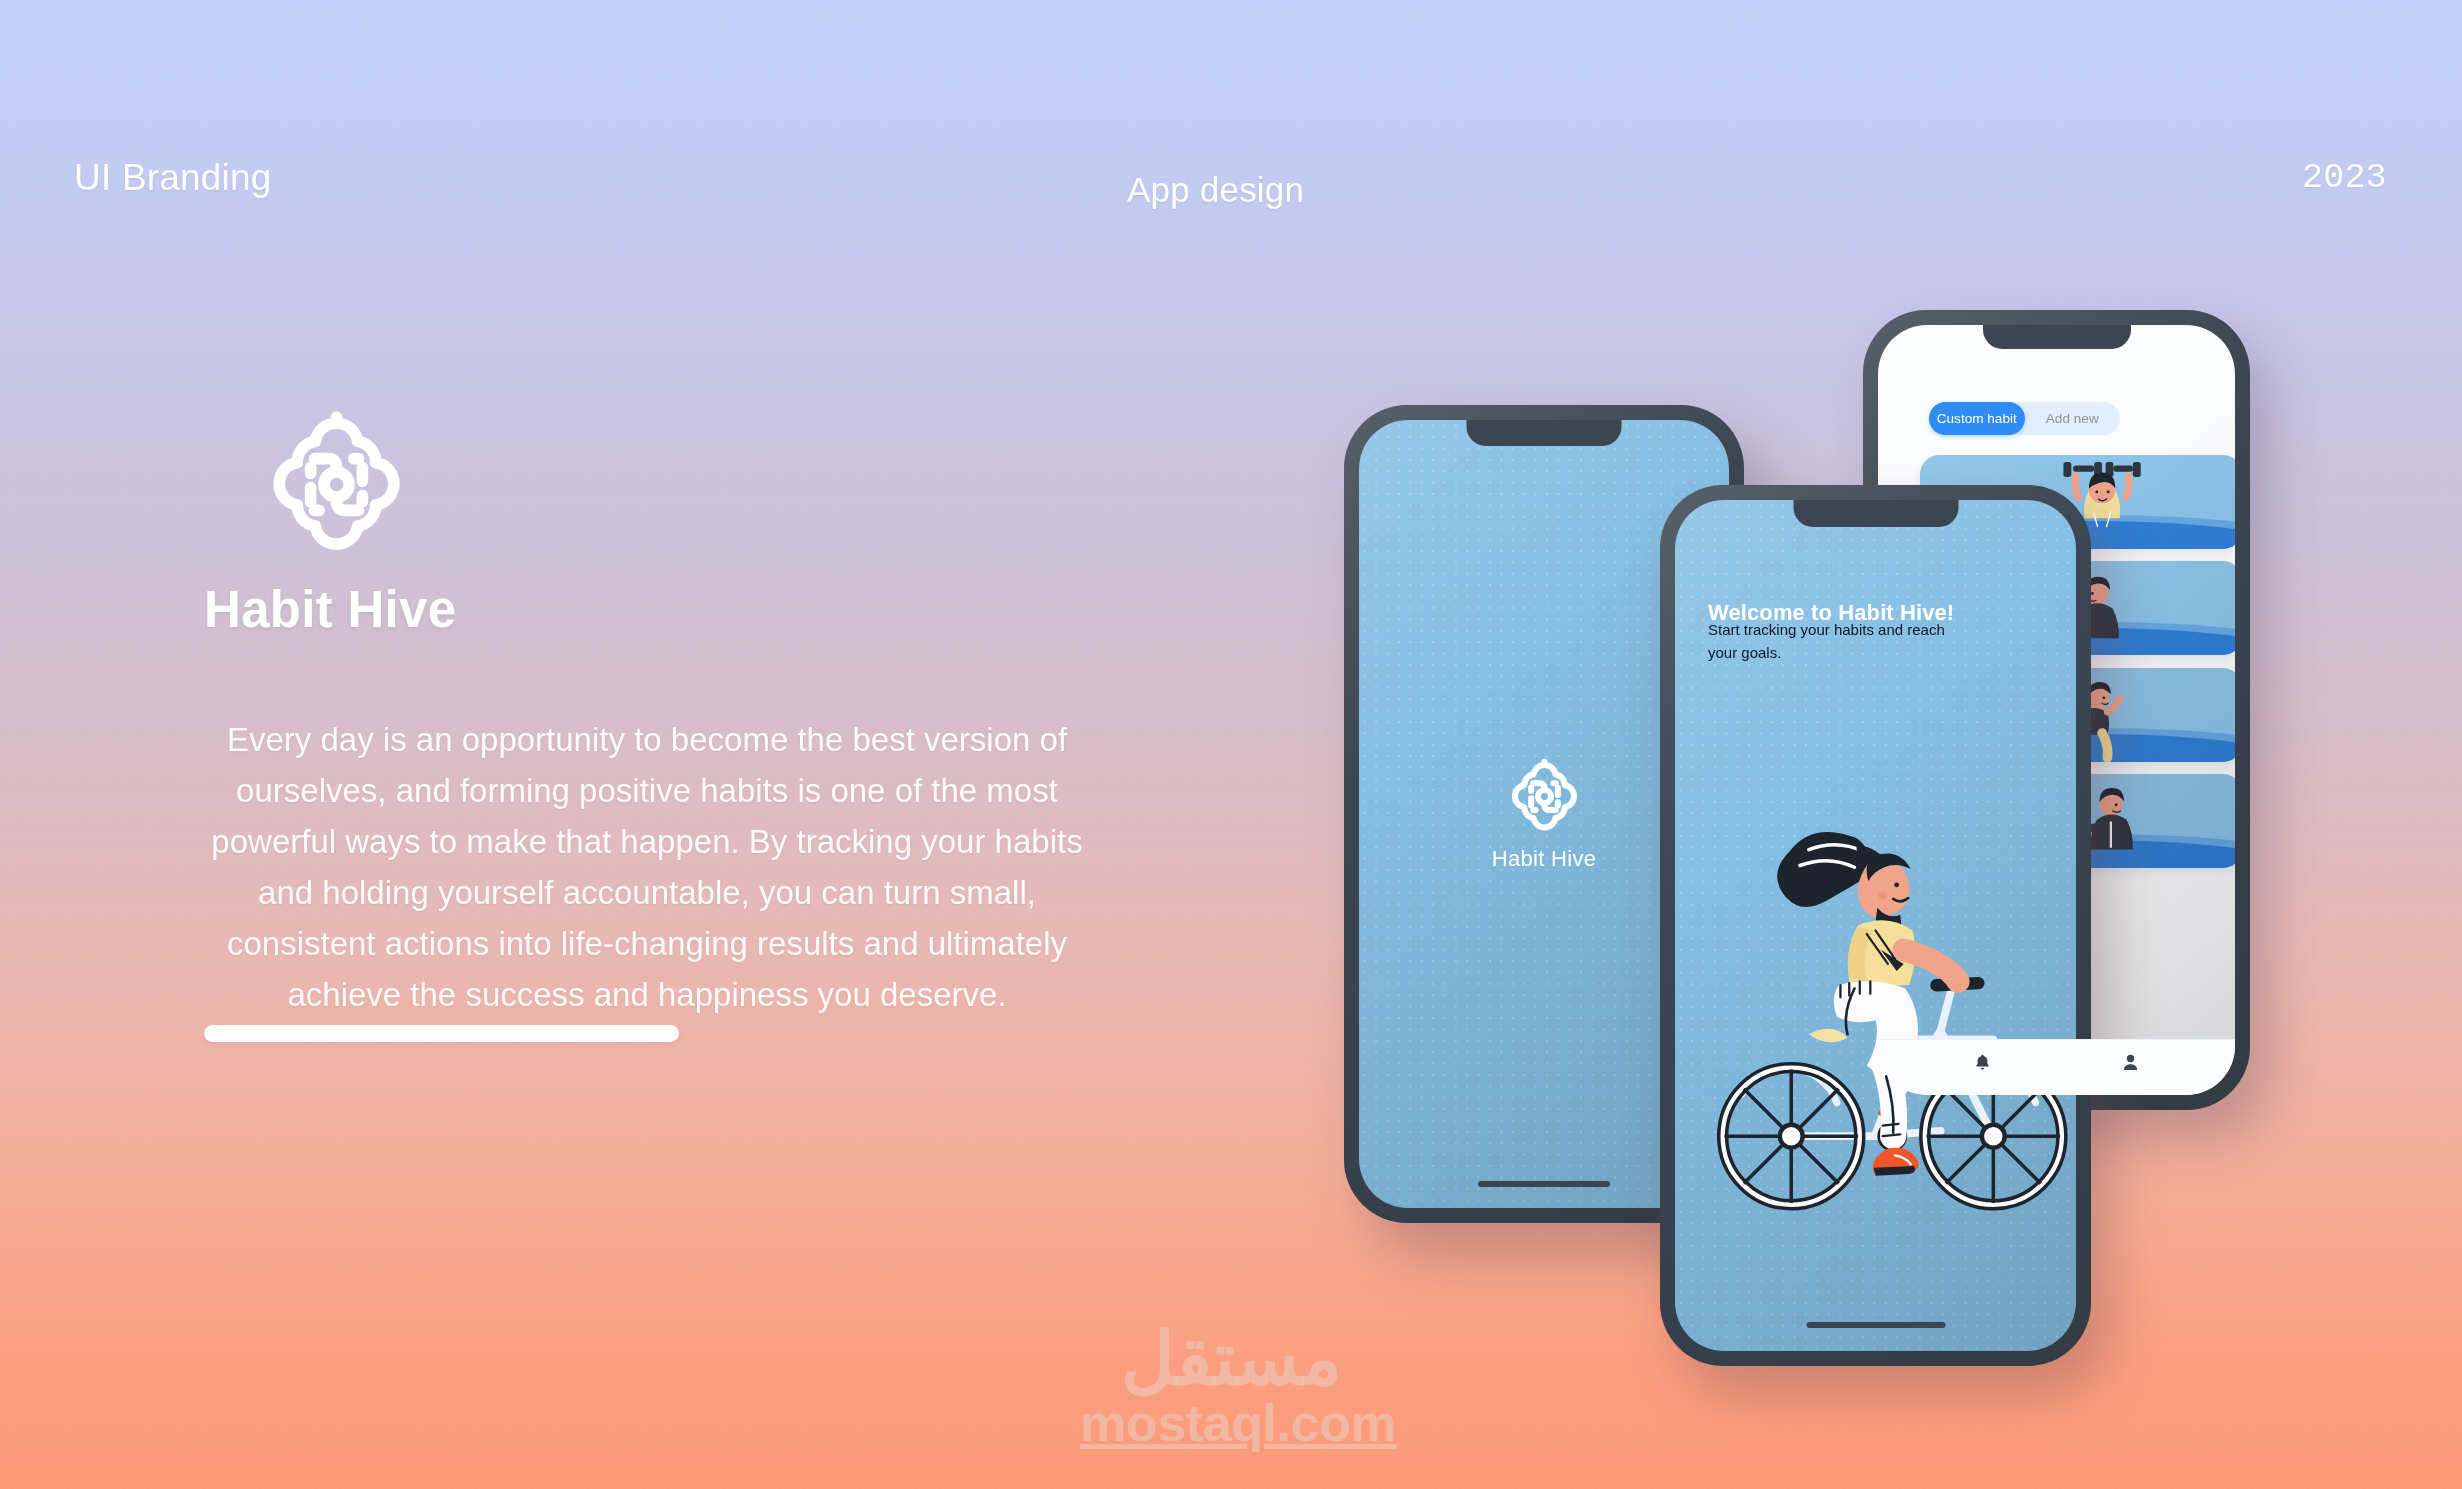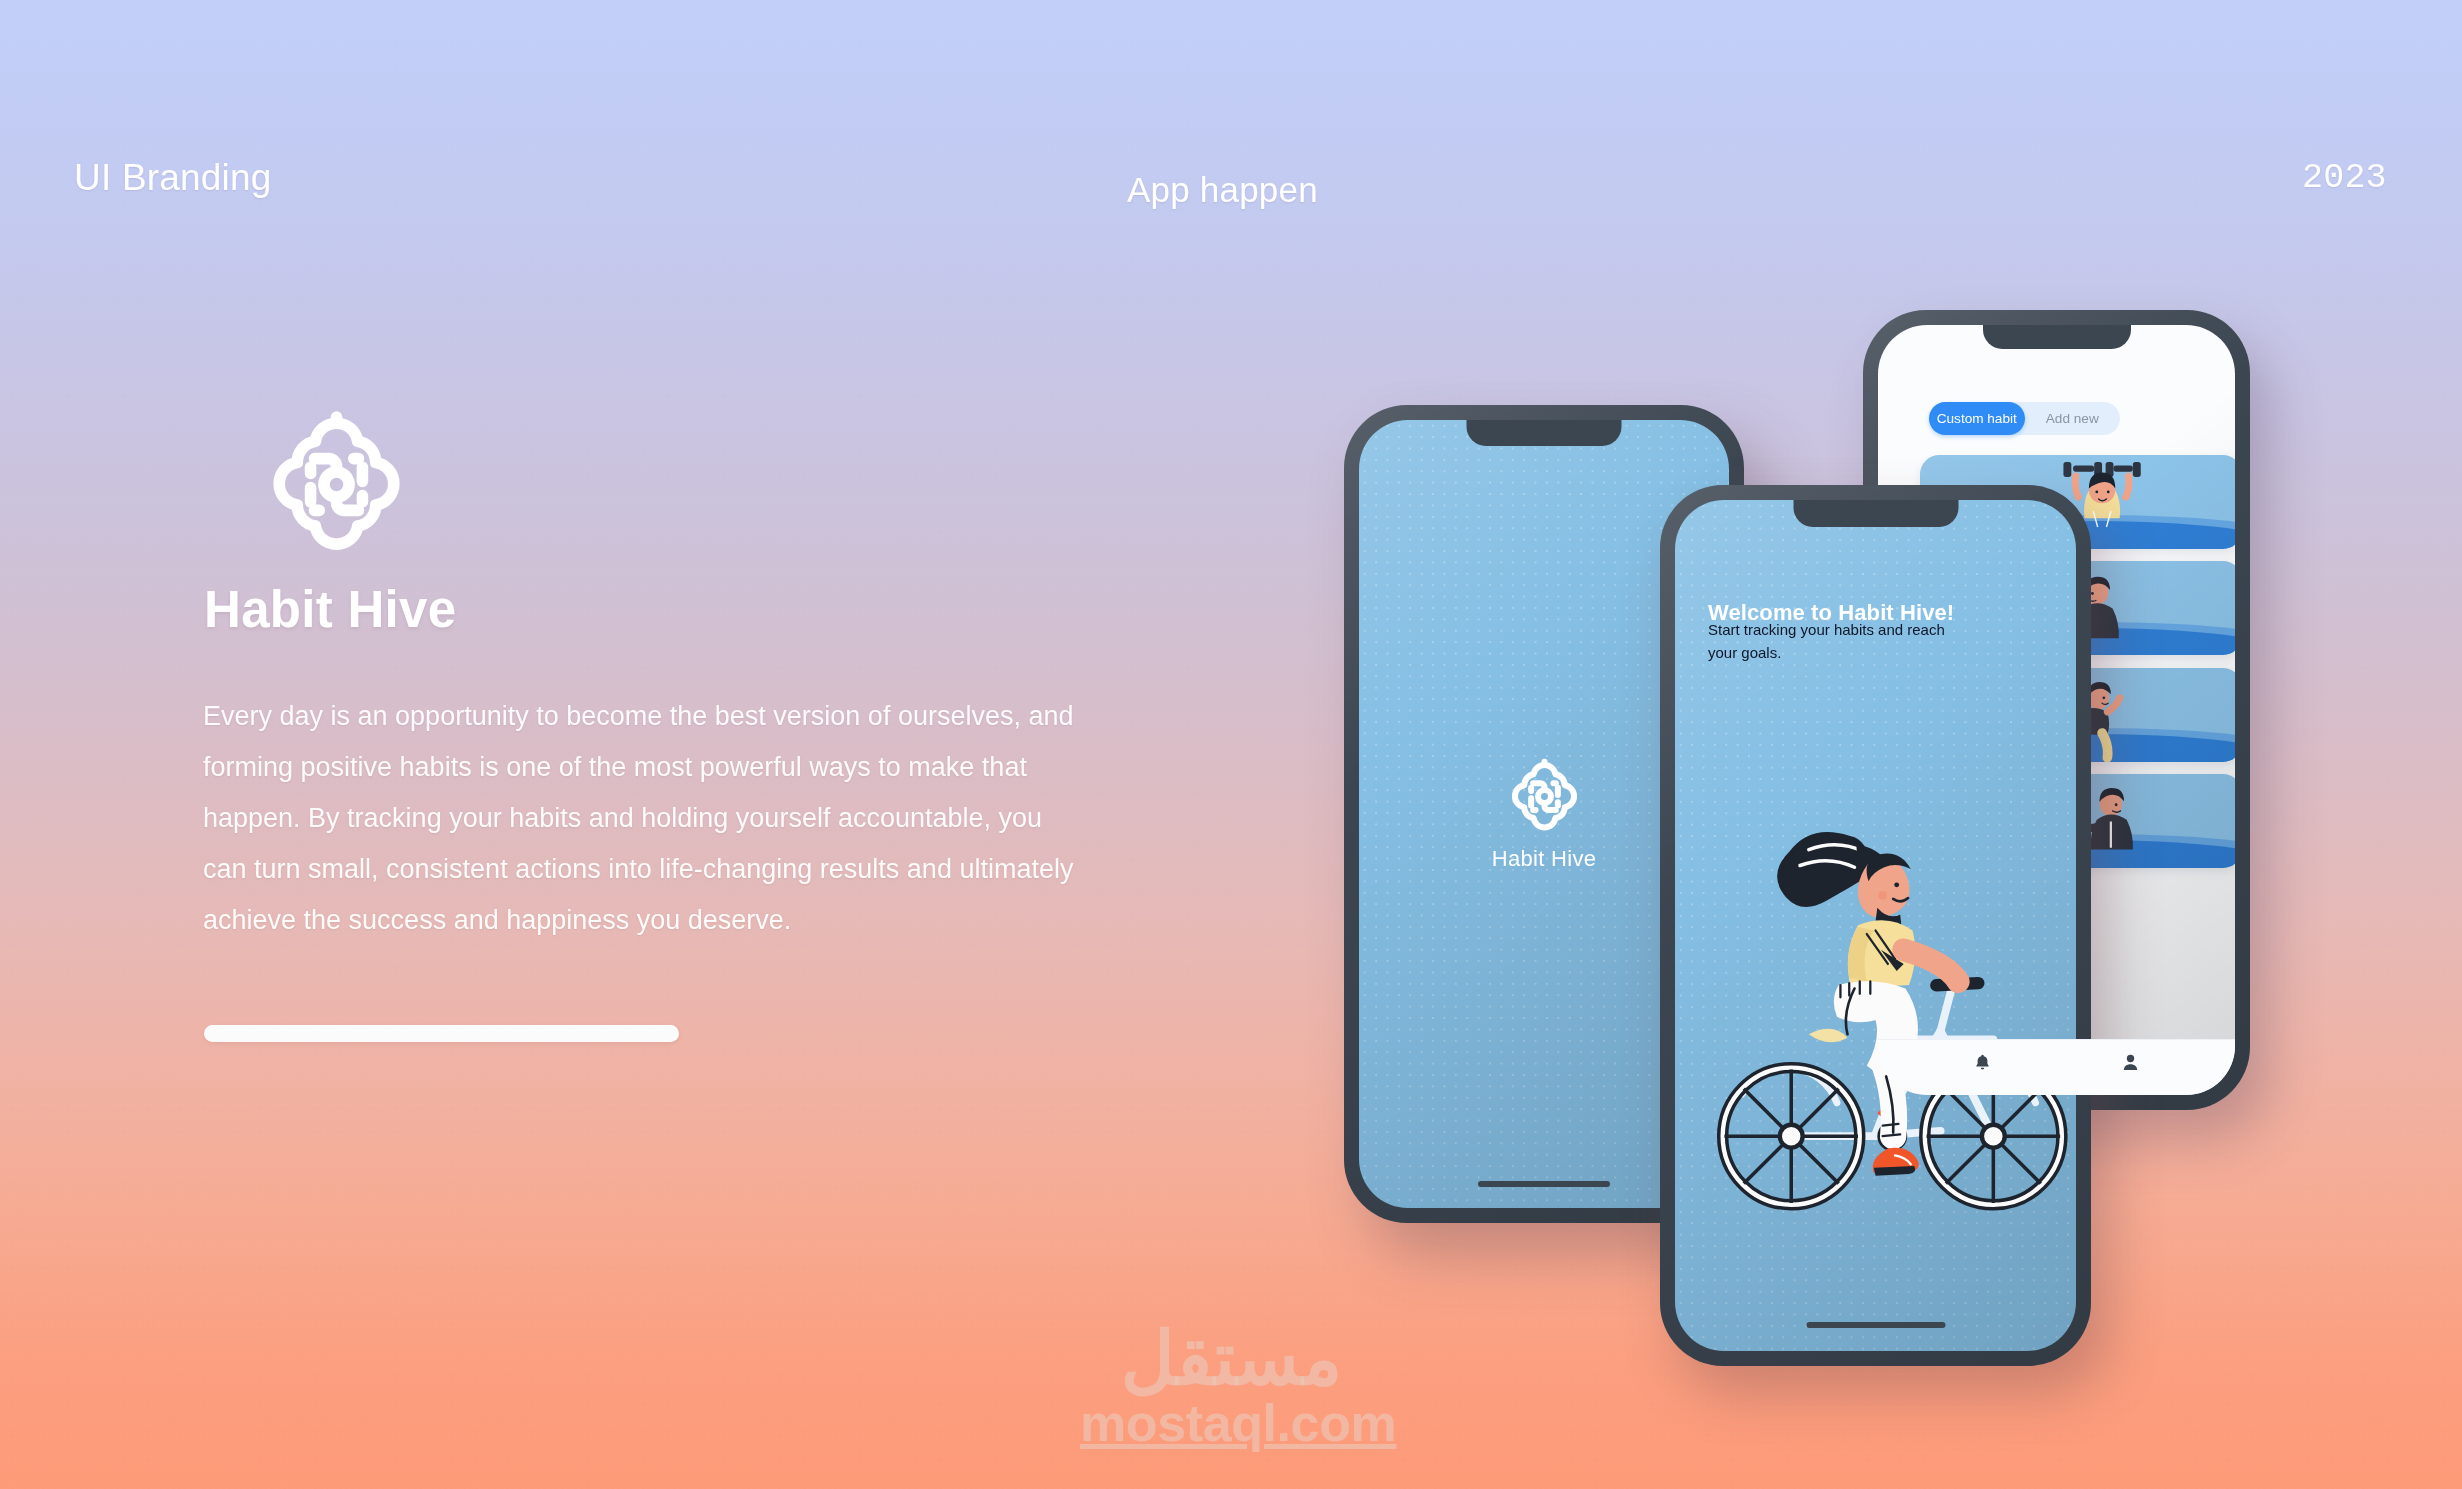--- a/index.html
+++ b/index.html
@@ -54,27 +54,28 @@
 
   
   #brand-logo { position:absolute; left: 258px; top: 406px; width: 157px; height: 157px; }
   #brand-title {
     position: absolute; left: 204px; top: 580px;
     font-size: 51px; font-weight: 700; color: #fff;
     letter-spacing: 0.3px;
     text-shadow: 0 1.8px 3.5px rgba(140,110,120,.17);
   }
   #brand-body {
-    position: absolute; left: 203px; top: 691px;
+    position: absolute; left: 203px; top: 714px;
     width: 888px;
-    font-size: 27px;
+    font-size: 33px;
     line-height: 51px;
     color: rgba(255,255,255,.95);
     font-weight: 300;
     text-shadow: 0 0.9px 1.8px rgba(150,110,115,.16);
+    text-align: center;
   }
   #brand-rule {
     position: absolute; left: 204px; top: 1025px;
     width: 475px; height: 16.7px;
     border-radius: 8.8px;
     background: #fbfbfb;
     box-shadow: 0 1.8px 4.4px rgba(160,110,105,.16);
   }
 
   
@@ -219,21 +220,21 @@
   .sh2 { box-shadow: 23px 32px 55px rgba(100,70,85,.34); }
   .sh3 { box-shadow: 17.6px 28px 53px rgba(110,70,80,.33); }
 </style>
 </head>
 <body>
 
 <div id="stage">
   <div id="grain"></div>
 
   <div id="hdr-left" class="hdr">UI Branding</div>
-  <div id="hdr-mid" class="hdr">App happen</div>
+  <div id="hdr-mid" class="hdr">App design</div>
   <div id="hdr-right" class="hdr">2023</div>
 
   <div id="brand-logo">
     <svg viewBox="0 0 100 100" width="157" height="157" aria-hidden="true">
       <g fill="none" stroke="#ffffff" stroke-width="7.4" stroke-linecap="round" stroke-linejoin="round">
 
         <path d="M50 11
                  c 7 0 12.5 5 13.5 11.5
                  c 6.5 1 11.5 6.5 11.5 13.5
                  c 6.5 1 11.5 6.5 11.5 13.5

